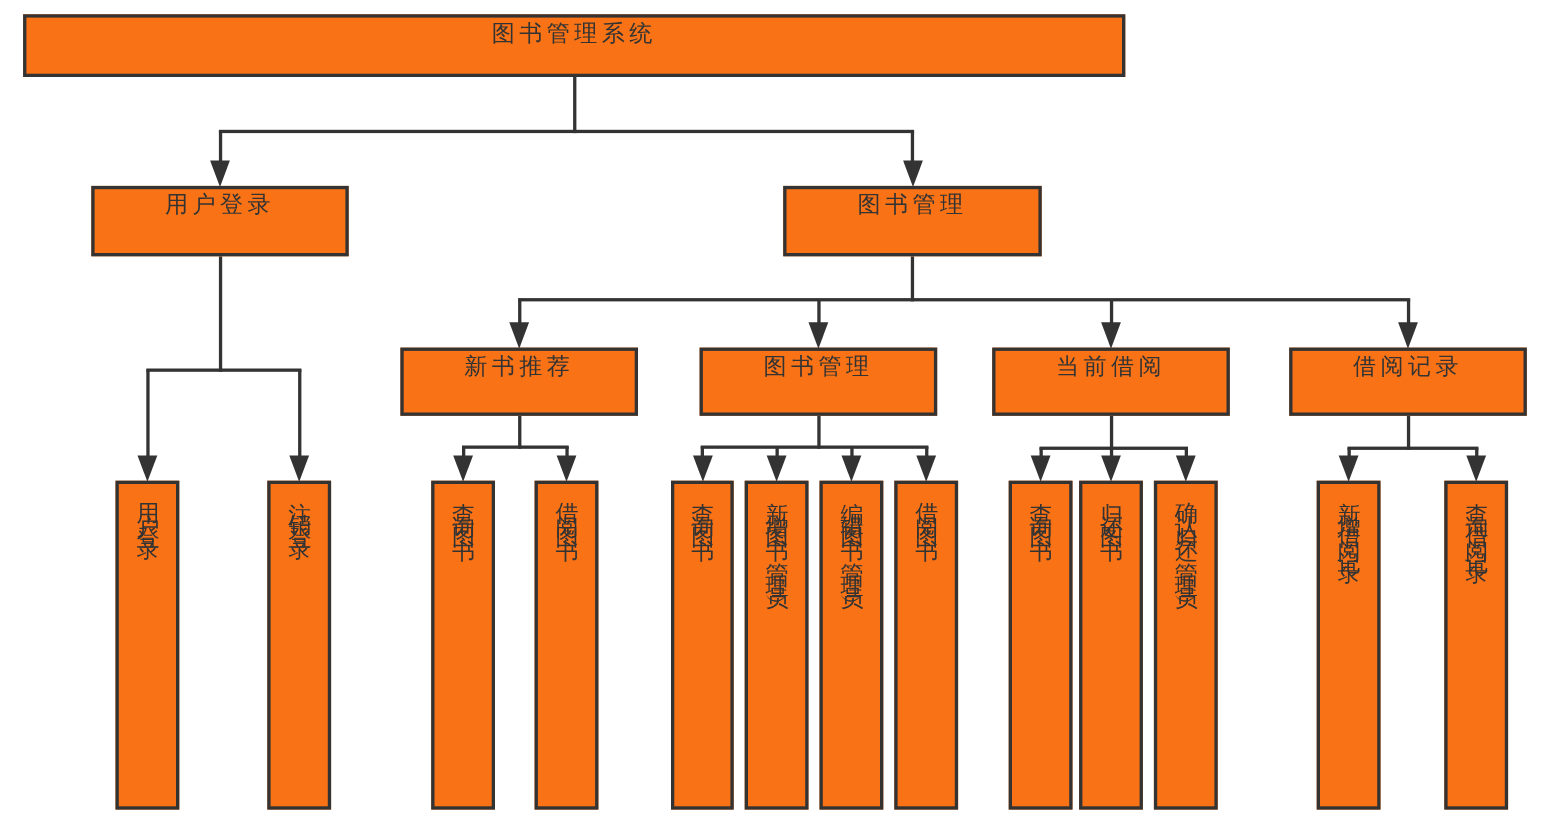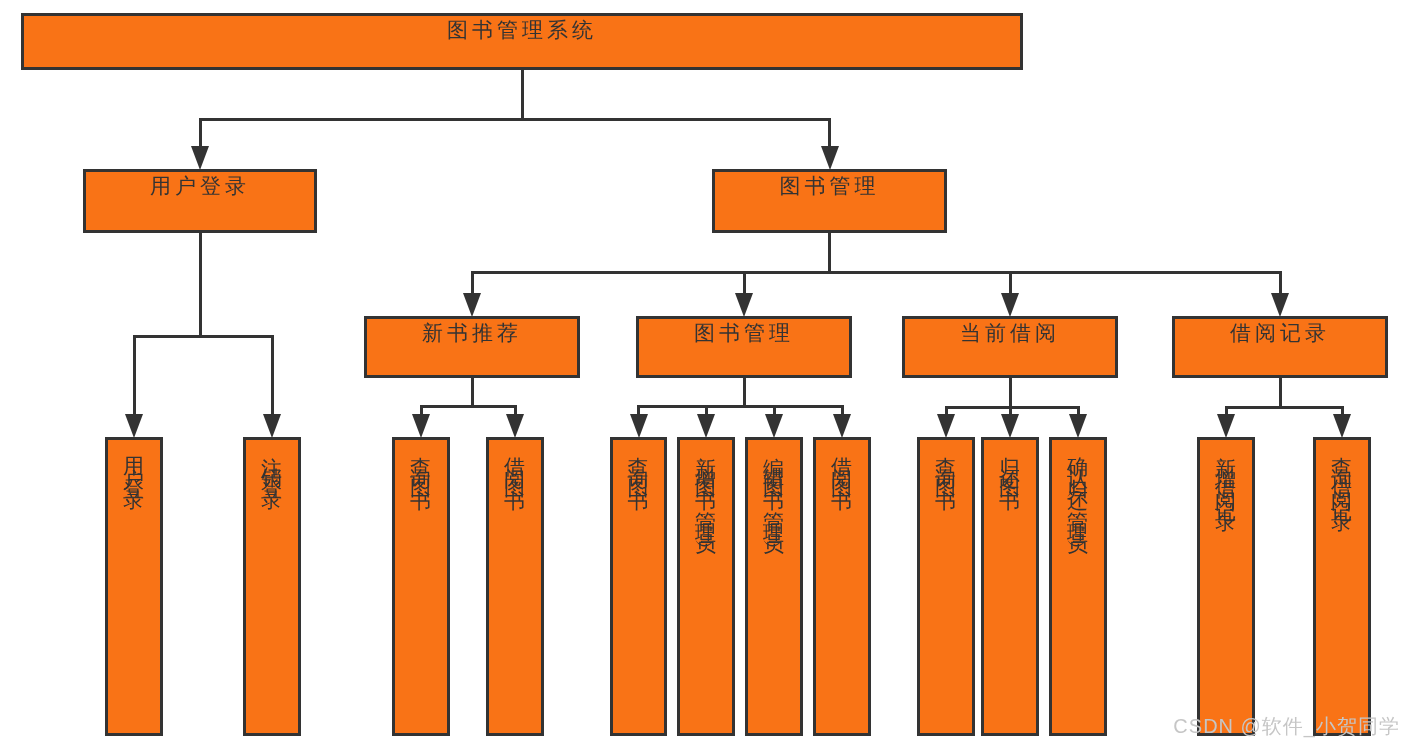--- a/index.html
+++ b/index.html
@@ -181,14 +181,13 @@
       <div class="node v" style="left: 1049px; top: 437px; width: 58px; height: 299px;">
         <span class="lbl">确认归还（管理员）</span>
       </div>
       <div class="node v" style="left: 1197px; top: 437px; width: 58px; height: 299px;">
         <span class="lbl">新增借阅记录</span>
       </div>
       <div class="node v" style="left: 1313px; top: 437px; width: 58px; height: 299px;">
         <span class="lbl">查询借阅记录</span>
       </div>
     </div>
-  <div class="watermark">CSDN @软件_小贺同学</div>
 </div>
 
 </body></html>

